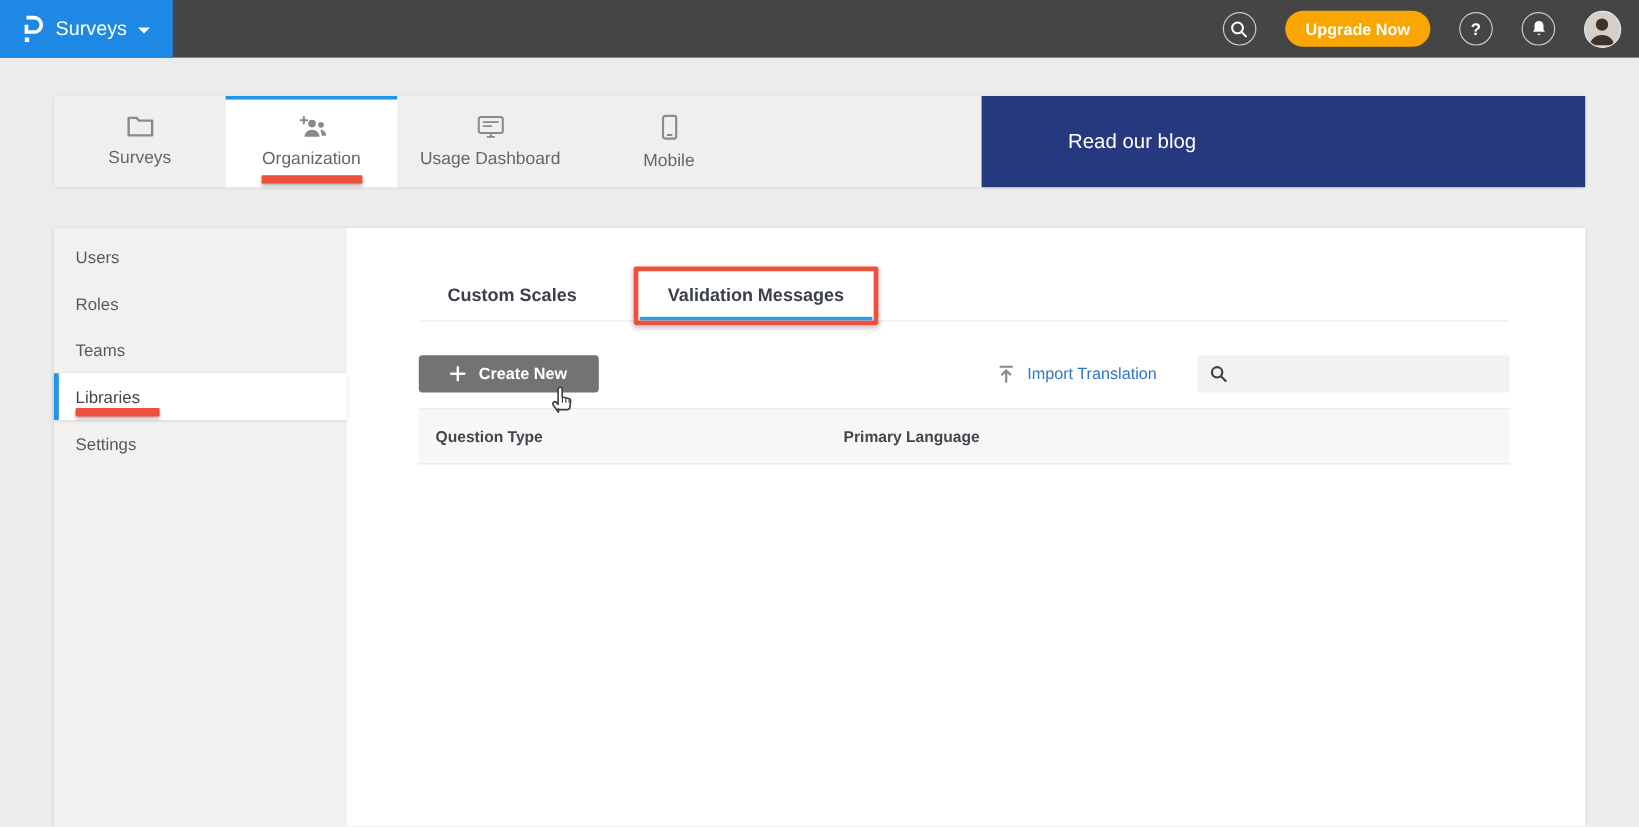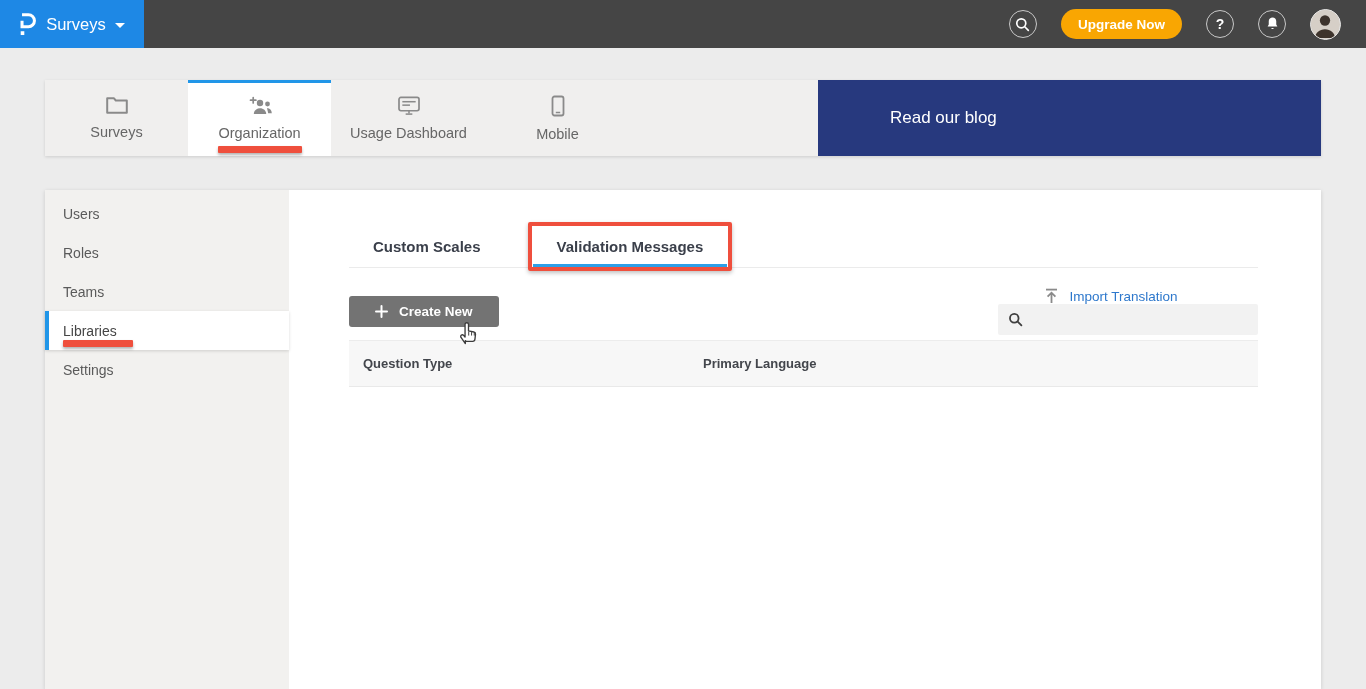--- a/index.html
+++ b/index.html
@@ -8,21 +8,21 @@
     width:1366px; height:689px; overflow:hidden; position:relative;
     background:#ececec;
     font-family:"Liberation Sans", sans-serif;
   }
 
   
   .topbar { position:absolute; top:0; left:0; width:1366px; height:48px; background:#454545; display:flex; align-items:center; }
   .logo-box { width:144px; height:48px; background:#1e88e5; display:flex; align-items:center; justify-content:center; gap:9px; cursor:pointer; }
   .product-name { color:#fff; font-size:16.5px; }
   .caret-down { width:0; height:0; border-left:5px solid transparent; border-right:5px solid transparent; border-top:5px solid #fff; margin-top:2px; }
-  .topbar-right { margin-left:auto; display:flex; align-items:center; gap:24px; padding-right:25px; }
+  .topbar-right { margin-left:auto; display:flex; align-items:center; gap:24px; padding-right:15px; }
   .circle-btn { width:28px; height:28px; border:1.5px solid #c9c9c9; border-radius:50%; display:flex; align-items:center; justify-content:center; color:#fff; cursor:pointer; background:transparent; }
   .help-glyph { font-size:14px; font-weight:bold; color:#fff; }
   .upgrade-btn { height:30px; border:none; border-radius:15px; background:#f9a602; color:#fff; font-weight:bold; font-size:13.5px; padding:0 17px; display:flex; align-items:center; cursor:pointer; font-family:inherit; }
   .avatar { width:31px; height:31px; border-radius:50%; background:#d6cfc7; border:1.5px solid #e8e8e8; overflow:hidden; cursor:pointer; }
 
   
   .nav-strip { position:absolute; top:80px; left:45px; width:1276px; height:76px; background:#f0efee; box-shadow:0 1px 3px rgba(0,0,0,.13); display:flex; }
   .nav-tab { width:143px; display:flex; flex-direction:column; align-items:center; justify-content:center; gap:9px; color:#666; font-size:14.5px; position:relative; cursor:pointer; }
   .nav-tab.wide { width:155px; }
   .nav-tab.active { background:#fff; }
@@ -44,21 +44,21 @@
 
   .content { flex:1; padding:36px 63px 0 60px; position:relative; }
   .tabs-row { display:flex; border-bottom:1px solid #ebebeb;gap:28px; }
   .tab { padding:12px 24px; font-size:15px; font-weight:600; color:#3a3f4a; cursor:pointer; position:relative; }
   .tab.active::after { content:""; position:absolute; left:0; right:0; bottom:0; height:3px; background:#2d9fe8; }
   .annotation-box { position:absolute; left:-5px; right:-5px; top:-4px; bottom:-4px; border:4px solid #ef4f3d; border-radius:2px; box-shadow:0 2px 4px rgba(0,0,0,.25); pointer-events:none; }
 
   .toolbar { margin-top:28px; display:flex; align-items:center; position:relative; height:31px; }
   .create-btn { height:31px; background:#737373; color:#fff; border:none; border-radius:3px; font-size:13.5px; font-weight:bold; display:flex; align-items:center; gap:11px; padding:0 26px; cursor:pointer; font-family:inherit; }
   .cursor-glyph { position:absolute; left:108px; top:24px; pointer-events:none; }
-  .toolbar-right { margin-left:auto; display:flex; align-items:center;flex-direction:column; }
+  .toolbar-right { margin-left:auto; display:flex; align-items:center; }
   .import-link { display:flex; align-items:center; gap:10px; color:#2e78cc; font-size:13.5px; cursor:pointer; }
   .search-box { width:260px; height:31px; background:#f2f2f2; display:flex; align-items:center; padding:0 10px; border-radius:2px; margin-left:34px; }
   .search-box input { border:none; background:transparent; outline:none; flex:1; font-size:13px; margin-left:8px; font-family:inherit; color:#444; }
 
   .table-header { margin-top:13px; height:47px; background:#f7f7f7; border-top:1px solid #ececec; border-bottom:1px solid #e9e9e9; display:grid; grid-template-columns:340px 254px 1fr; align-items:center; padding-left:14px; font-size:13px; font-weight:bold; color:#43464c; }
 </style>
 </head>
 <body>
 
 <div class="topbar">

